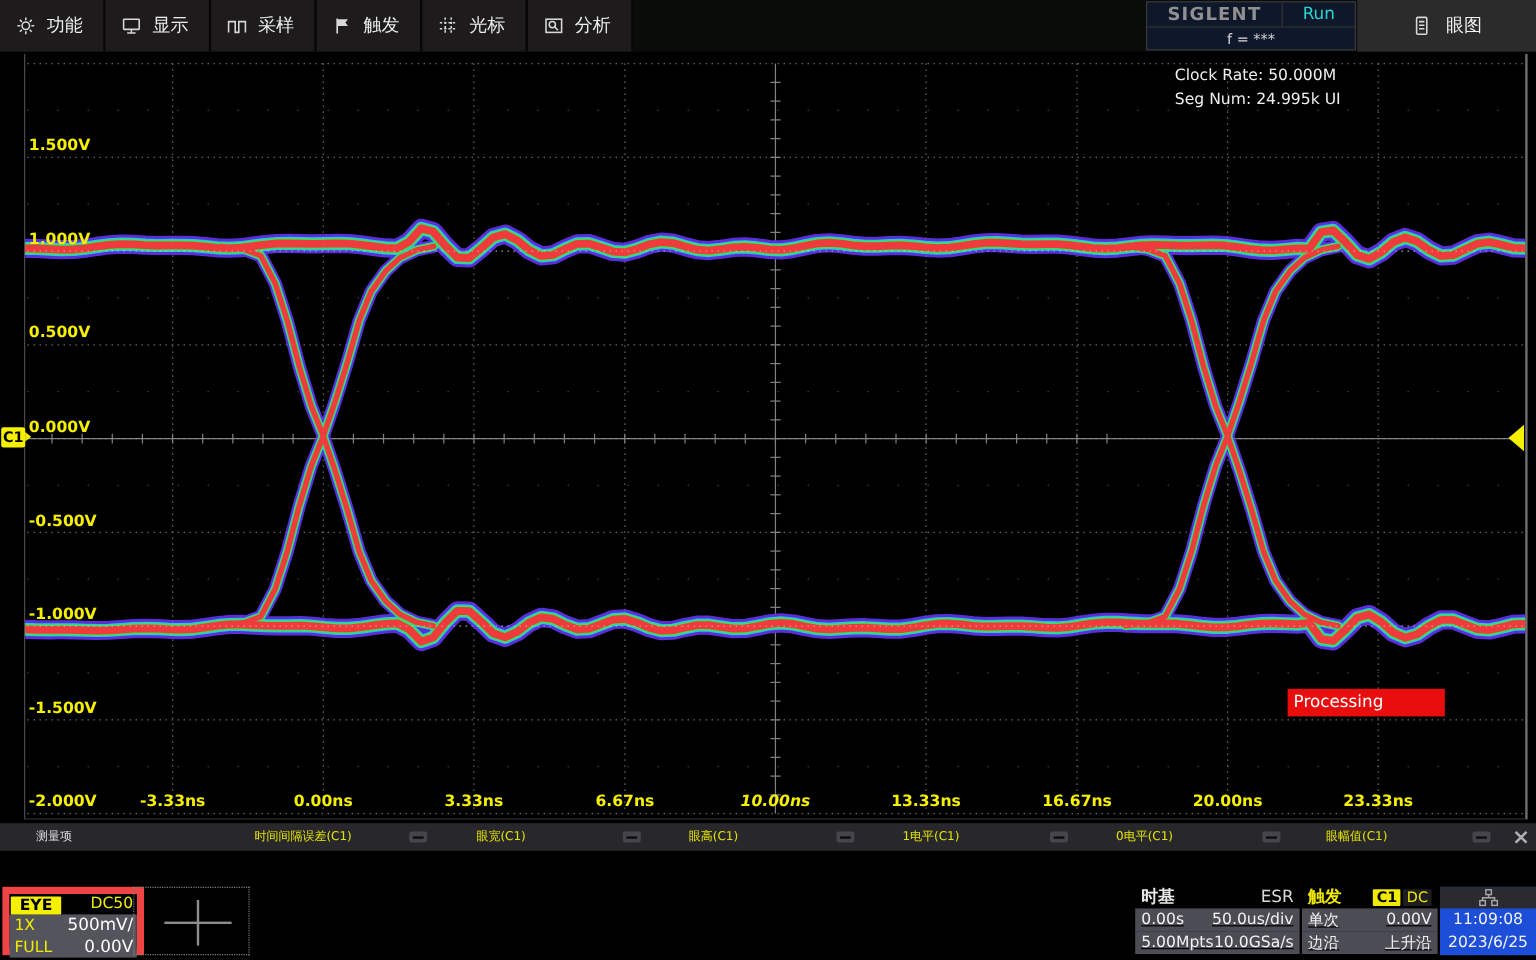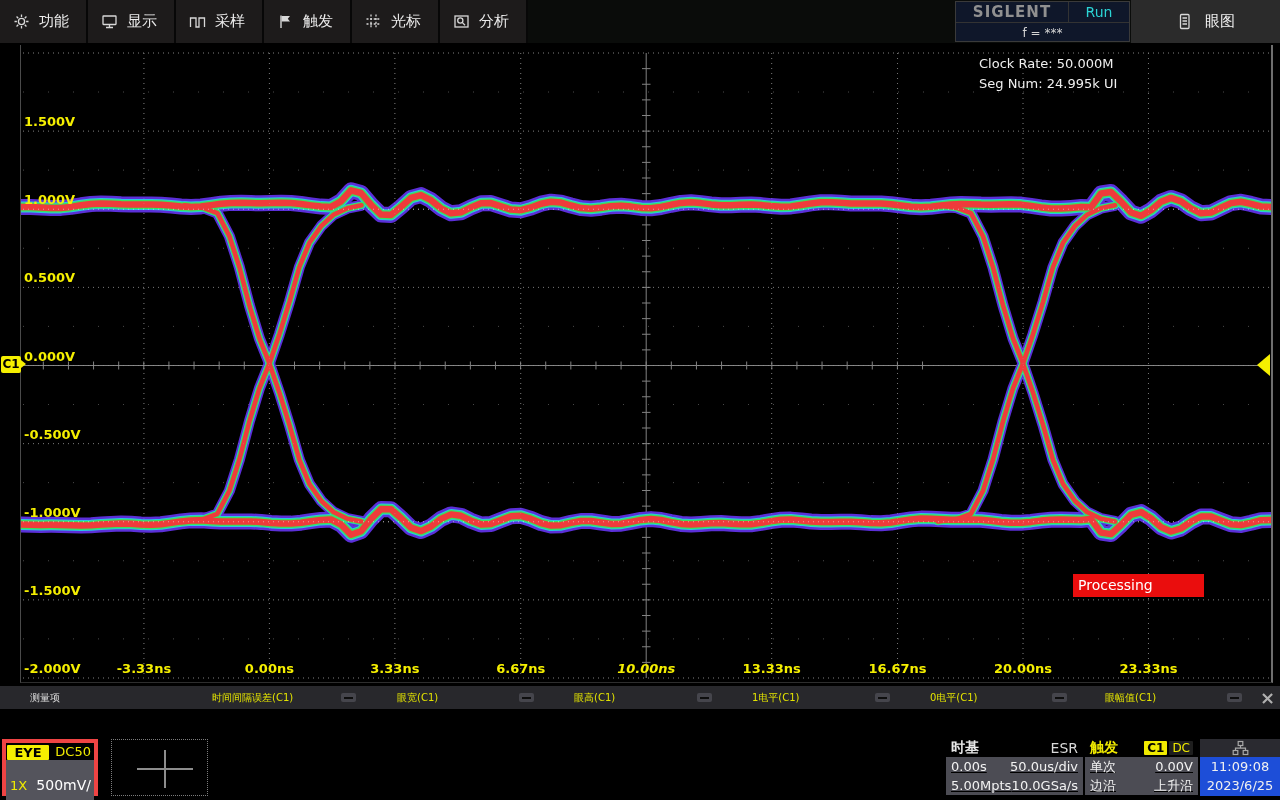--- a/index.html
+++ b/index.html
@@ -42,27 +42,27 @@
   #meas-table{position:absolute;left:0;top:686px;width:1280px;height:47px;}
   #meas-head{position:absolute;left:0;top:0;width:1280px;height:23px;background:#28282c;}
   #meas-vals{position:absolute;left:0;top:24px;width:1280px;height:23px;background:#0c0c0c;}
   .mcell{position:absolute;top:0;font-size:10px;line-height:23px;white-space:nowrap;margin-left:12px;}
   .mhead-label{color:#dedede;} .mhead{color:#e3e300;} .mval{color:#eaeaea;}
   .minus-btn{position:absolute;top:7px;width:15px;height:9px;background:#45454c;border-radius:2px;}
   .minus-btn i{position:absolute;left:3px;top:3.5px;width:9px;height:2px;background:#0e0e0e;}
   #meas-close{position:absolute;right:5px;top:0px;color:#b0b0b0;font-size:18px;font-weight:bold;line-height:23px;}
   
   #bottombar{position:absolute;left:0;top:736px;width:1280px;height:64px;background:#000;}
-  #channel-box{position:absolute;left:2px;top:3px;width:96px;height:57px;border:4px solid #ef4444;box-sizing:border-box;background:#000;}
+  #channel-box{position:absolute;left:2px;top:3px;width:118px;height:57px;border:6px solid #ef4444;box-sizing:border-box;background:#000;}
   #ch-row1{height:17px;background:#000;display:flex;align-items:center;justify-content:space-between;}
   #eye-badge{background:#f5ef00;color:#000;font-size:13px;font-weight:bold;width:42px;text-align:center;
              border-radius:1px;margin:1px 0 0 1px;line-height:15px;}
   #ch-coupling{color:#f0ea00;font-size:13px;margin-right:3px;}
   .ch-row{height:18px;background:#54545c;display:flex;align-items:center;justify-content:space-between;
-          padding:16px 3px 0 4px;}
+          padding:0 3px 0 4px;}
   .ch-row .y{color:#f0ea00;font-size:13px;} .ch-row .w{color:#fff;font-size:14px;}
   #xbox{position:absolute;left:111px;top:3px;width:97px;height:57px;border:1px dotted #7d7d7d;box-sizing:border-box;}
   #xbox .hl{position:absolute;left:25px;top:28px;width:56px;height:2px;background:#8d8d8d;}
   #xbox .vl{position:absolute;left:52px;top:10px;width:2px;height:38px;background:#8d8d8d;}
   .info-box{position:absolute;top:3px;height:57px;}
   .ib-head{height:18px;background:#000;display:flex;align-items:center;justify-content:space-between;padding:0 5px;}
   .ib-row{height:19px;background:#4c4c54;display:flex;align-items:center;justify-content:space-between;padding:0 5px;text-decoration:underline;}
   .ib-row span{color:#f2f2f2;font-size:13px;}
   #tb-box{left:946px;width:137px;} #tg-box{left:1085px;width:113px;}
   #tb-title{color:#e8e8e8;font-weight:bold;font-size:14px;} #tb-mode{color:#d8d8d8;font-size:14px;}

